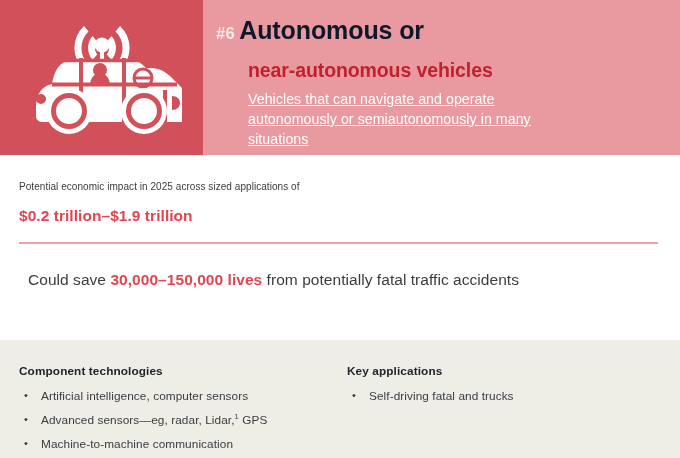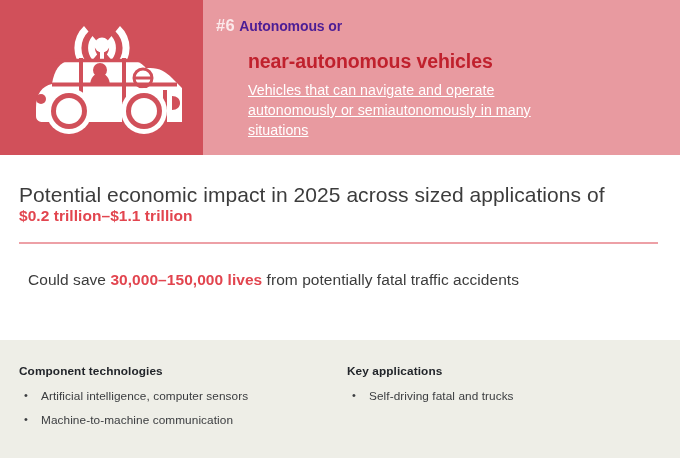--- a/index.html
+++ b/index.html
@@ -53,22 +53,22 @@
     line-height: 1.12;
   }
   .num-badge {
     color: #fbe9ea;
     font-size: 16.5px;
     font-weight: bold;
     letter-spacing: 0.2px;
     vertical-align: baseline;
   }
   .title-main {
-    color: #4c1d95;
-    font-size: 14px;
+    color: #0f172a;
+    font-size: 25px;
     font-weight: bold;
     letter-spacing: -0.1px;
   }
   .title-line2 {
     display: block;
     color: #c0212d;
     font-size: 19.5px;
     font-weight: bold;
     letter-spacing: -0.1px;
     line-height: 1.12;
@@ -91,21 +91,21 @@
     position: absolute;
     left: 0; top: 155px;
     width: 680px;
     height: 185px;
     background: #ffffff;
   }
   .impact-line {
     position: absolute;
     left: 19px;
     top: 25px;
-    font-size: 21px;
+    font-size: 10px;
     color: #3c3c3c;
     letter-spacing: 0.05px;
     line-height: 1.45;
   }
   .impact-value {
     position: absolute;
     left: 19px;
     top: 50px;
     font-size: 15.5px;
     font-weight: bold;
@@ -252,31 +252,32 @@
         <span class="num-badge">#6</span>
         <span class="title-main">Autonomous or</span>
       </div>
       <span class="title-line2">near-autonomous vehicles</span>
       <div class="subtitle">Vehicles that can navigate and operate autonomously or semiautonomously in many situations</div>
     </div>
   </div>
 
   <div class="mid">
     <div class="impact-line">Potential economic impact in 2025 across sized applications of</div>
-    <div class="impact-value">$0.2 trillion–$1.1 trillion</div>
+    <div class="impact-value">$0.2 trillion–$1.9 trillion</div>
     <div class="divider"></div>
     <div class="lives-line"><span>Could save </span><span class="lives-hi">30,000–150,000 lives</span><span> from potentially fatal traffic accidents</span></div>
   </div>
 
   <div class="bottom">
 
     <div class="col col-left">
       <div class="col-head">Component technologies</div>
       <ul class="bullets">
         <li><span>Artificial intelligence, computer sensors</span></li>
+        <li><span>Advanced sensors—eg, radar, Lidar,</span><sup class="fn">1</sup><span> GPS</span></li>
         <li><span>Machine-to-machine communication</span></li>
       </ul>
     </div>
 
     <div class="col col-right">
       <div class="col-head">Key applications</div>
       <ul class="bullets">
         <li><span>Self-driving fatal and trucks</span></li>
       </ul>
     </div>

